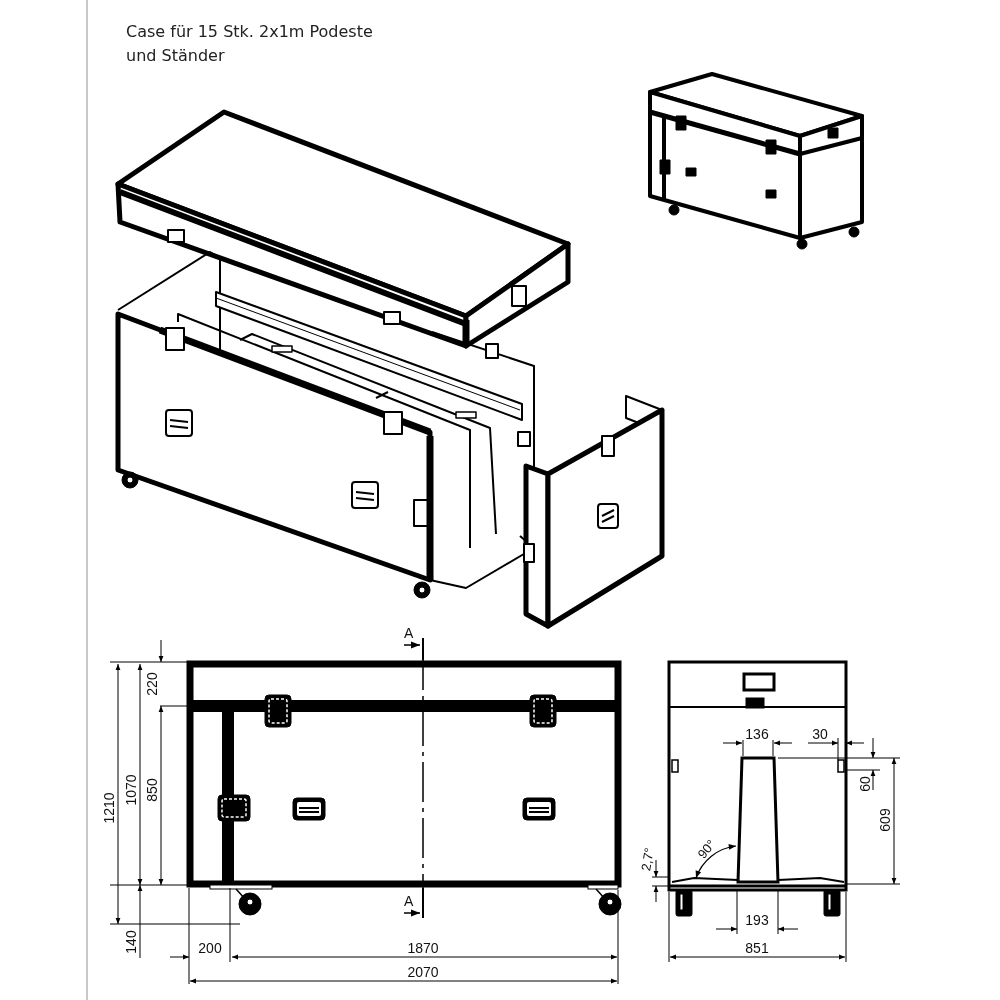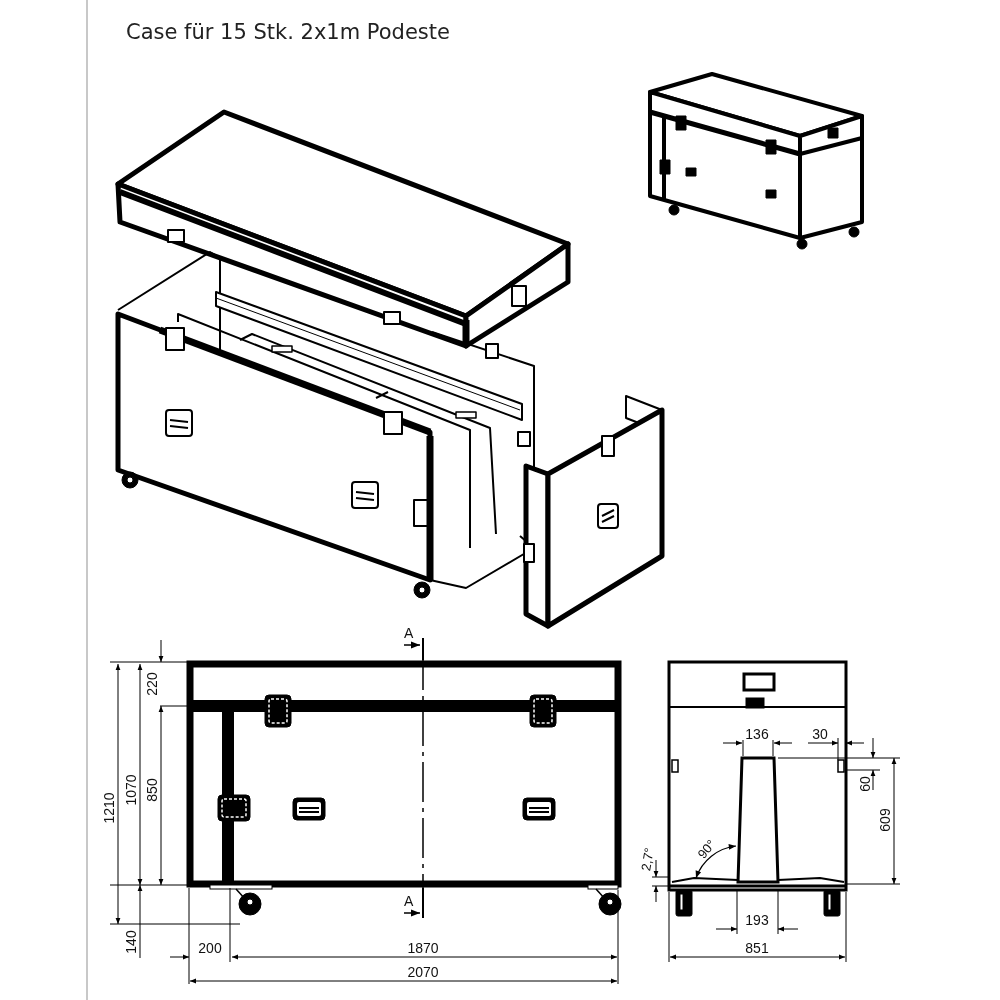--- a/index.html
+++ b/index.html
@@ -1,29 +1,30 @@
 <!DOCTYPE html>
 <html><head>
 <meta charset="utf-8">
 <style>
   html, body { margin: 0; padding: 0; background: #ffffff; }
   body { width: 1000px; height: 1000px; position: relative; overflow: hidden; font-family: "DejaVu Sans", sans-serif; }
   .left-rule { position: absolute; left: 86px; top: 0; width: 2px; height: 1000px; background: #c8c8c8; }
-  .title { position: absolute; left: 126px; top: 20px; font-size: 21px; line-height: 24px; color: #222; font-family: "DejaVu Sans", sans-serif; }
+  .title { position: absolute; left: 126px; top: 20px; font-size: 16px; line-height: 24px; color: #222; font-family: "DejaVu Sans", sans-serif; }
   .title div { white-space: nowrap; }
   svg { position: absolute; left: 0; top: 0; }
   .dim { font-family: "Liberation Sans", sans-serif; font-size: 14px; fill: #111; }
 </style>
 </head>
 <body>
 
 <div class="left-rule"></div>
 
 <div class="title">
   <div>Case für 15 Stk. 2x1m Podeste</div>
+  <div>und Ständer</div>
 </div>
 
 <svg width="1000" height="1000" viewBox="0 0 1000 1000">
   <defs>
     <marker id="arr" viewBox="0 0 10 10" refX="10" refY="5" markerWidth="9" markerHeight="6" orient="auto-start-reverse">
       <path d="M0,1 L10,5 L0,9 z" fill="#000"></path>
     </marker>
   </defs>
 
   <g stroke="#000" fill="#fff" stroke-linejoin="round">

